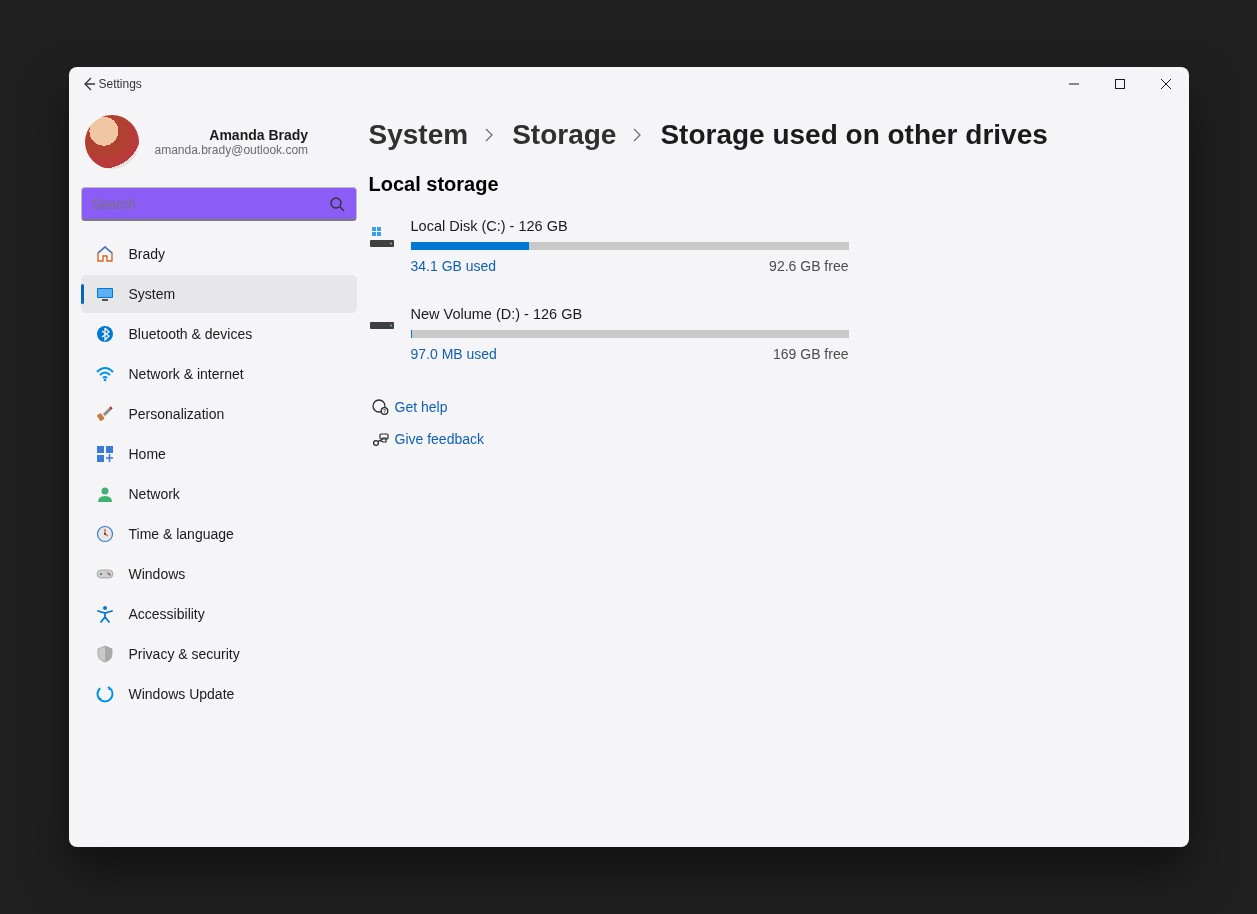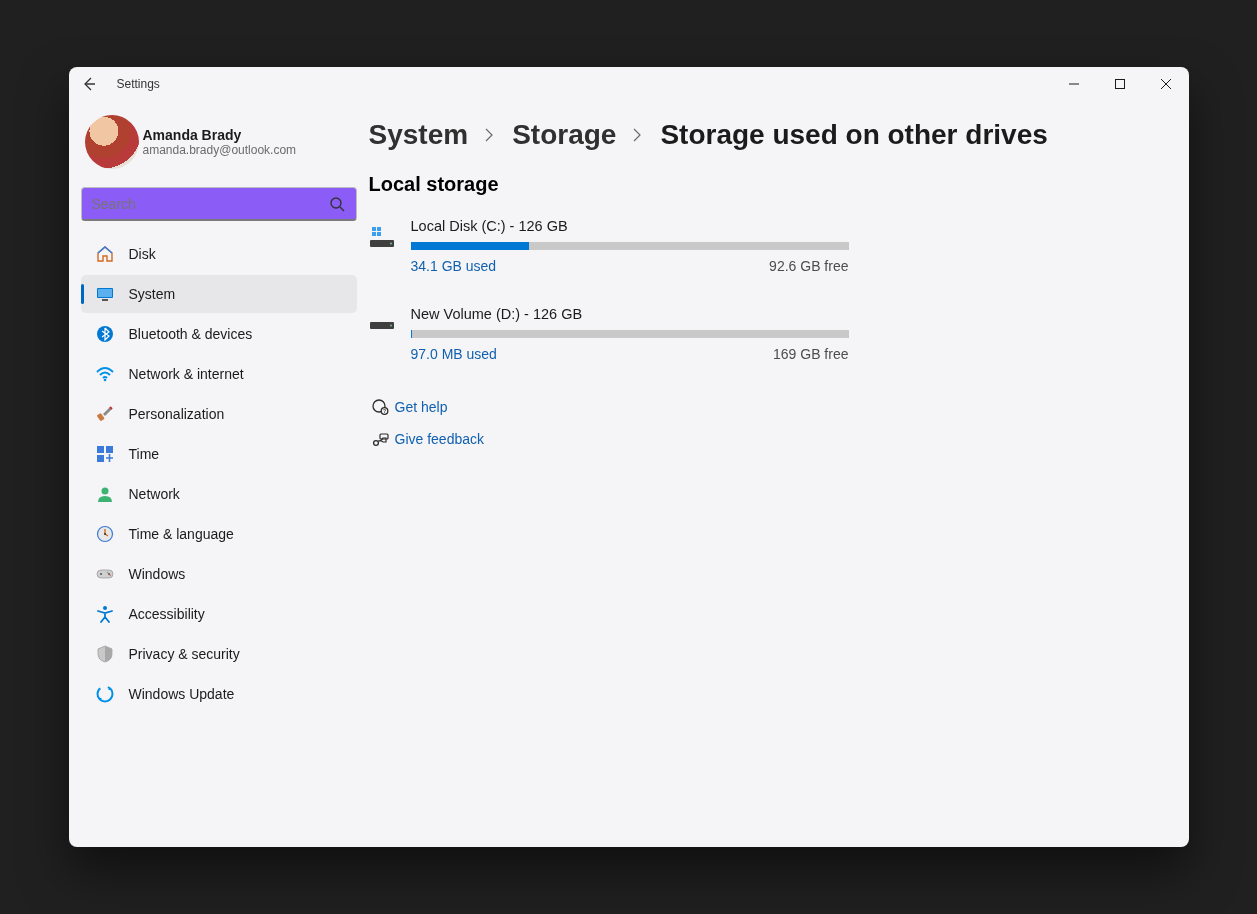--- a/index.html
+++ b/index.html
@@ -25,43 +25,43 @@
   .titlebar {
     height: 34px;
     display: flex;
     align-items: center;
     justify-content: space-between;
     padding-left: 10px;
   }
   .titlebar-left {
     display: flex;
     align-items: center;
-    gap: 18px;
   }
   .back-btn { width: 20px; height: 20px; display:flex; align-items:center; justify-content:center; cursor:pointer; }
   .title-text { font-size: 12px; color: #333; }
   .win-controls { display: flex; }
   .win-btn { width: 46px; height: 34px; display:flex; align-items:center; justify-content:center; cursor:pointer; }
 
   .body {
     flex: 1;
     display: flex;
     overflow: hidden;
   }
   .sidebar {
     width: 300px;
     padding: 8px 12px 0 12px;
     display: flex;
     flex-direction: column;
   }
   .profile {
     display: flex;
     align-items: center;
-    gap: 4px;
+    gap: 16px;
     padding: 6px 4px 14px 4px;
+    text-align: right;
   }
   .avatar {
     width: 54px;
     height: 54px;
     border-radius: 50%;
     background: radial-gradient(circle at 35% 30%, #f0c6a3 0 28%, #b04030 28% 52%, #b83a3a 52% 72%, #e8e0d8 72% 100%);
     flex-shrink: 0;
   }
   .profile-name { font-size: 14px; font-weight: 600; color: #1b1b1b; }
   .profile-email { font-size: 12px; color: #6b6b6b; }
@@ -223,21 +223,21 @@
       </div>
 
       <div class="nav" id="nav">
           <div class="nav-item">
             <span class="nav-icon">
               <svg width="18" height="18" viewBox="0 0 18 18">
                 <path d="M2 8 L9 2 L16 8 V16 H11 V11 H7 V16 H2 Z" fill="none" stroke="#d06a20" stroke-width="1.4"></path>
                 <path d="M2 8 L9 2 L16 8" fill="none" stroke="#3a7ad9" stroke-width="1.6"></path>
               </svg>
             </span>
-            <span>Disk</span>
+            <span>Brady</span>
           </div>
           <div class="nav-item active">
             <span class="nav-icon">
               <svg width="18" height="18" viewBox="0 0 18 18">
                 <rect x="1" y="3" width="16" height="10" rx="1" fill="#0078d4"></rect>
                 <rect x="2" y="4" width="14" height="8" fill="#5bb0ef"></rect>
                 <rect x="6" y="14" width="6" height="2" fill="#555"></rect>
               </svg>
             </span>
             <span>System</span>
@@ -274,21 +274,21 @@
           </div>
           <div class="nav-item">
             <span class="nav-icon">
               <svg width="18" height="18" viewBox="0 0 18 18">
                 <rect x="1" y="1" width="7" height="7" fill="#3a7ad9"></rect>
                 <rect x="10" y="1" width="7" height="7" fill="#3a7ad9"></rect>
                 <rect x="1" y="10" width="7" height="7" fill="#3a7ad9"></rect>
                 <path d="M13.5 9 V17 M10 13 H17" stroke="#3a7ad9" stroke-width="1.6"></path>
               </svg>
             </span>
-            <span>Time</span>
+            <span>Home</span>
           </div>
           <div class="nav-item">
             <span class="nav-icon">
               <svg width="18" height="18" viewBox="0 0 18 18">
                 <circle cx="9" cy="6" r="3.5" fill="#3cb371"></circle>
                 <path d="M2 17 Q2 11 9 11 Q16 11 16 17 Z" fill="#3cb371"></path>
               </svg>
             </span>
             <span>Network</span>
           </div>

